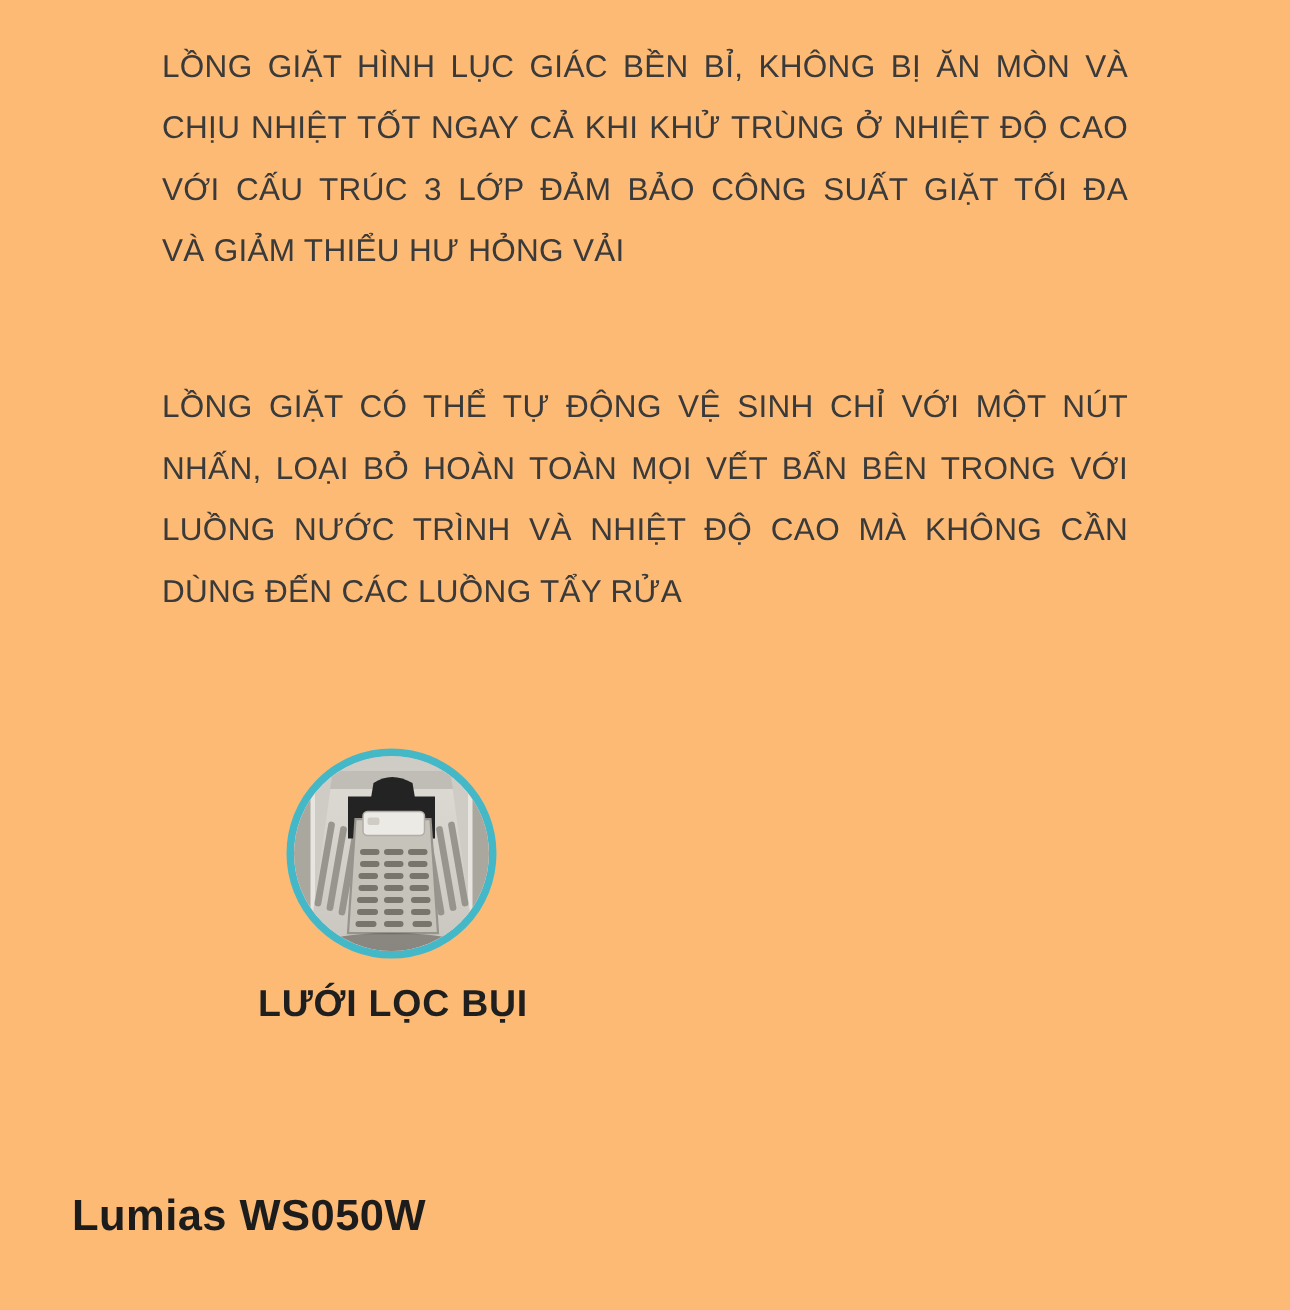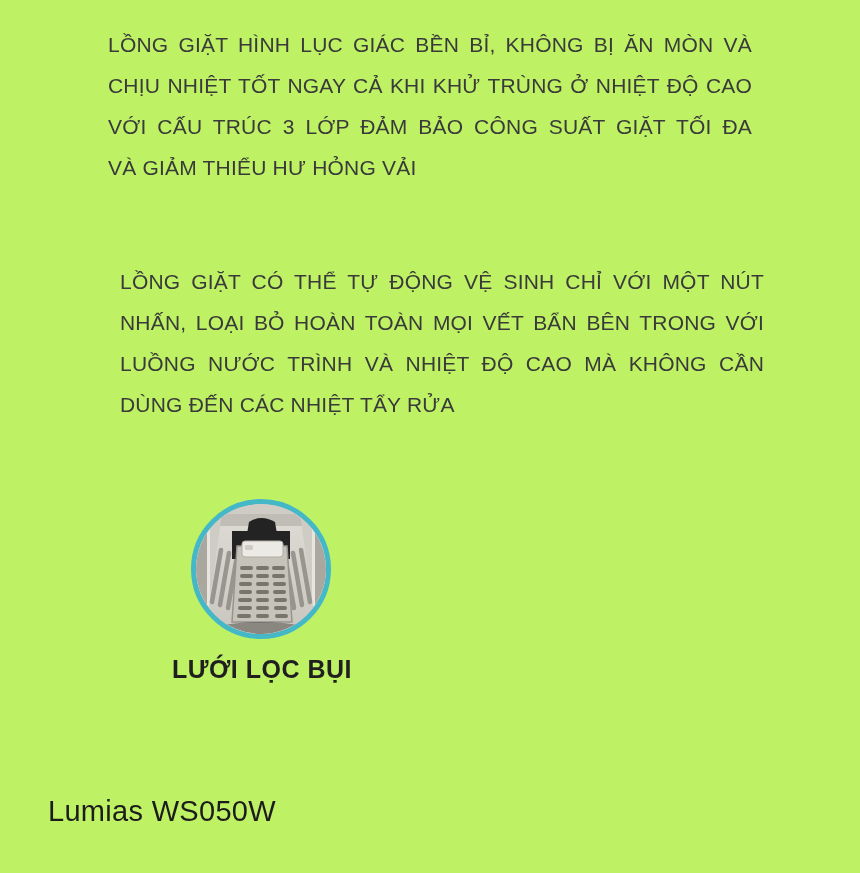--- a/index.html
+++ b/index.html
@@ -1,36 +1,36 @@
 <!DOCTYPE html>
 <html><head>
 <meta charset="utf-8">
 <style>
   * { margin: 0; padding: 0; box-sizing: border-box; }
   html, body { background: #fff; }
   .page {
     position: relative;
     width: 860px;
     height: 873px;
-    background: #bef264;
+    background: #fdba74;
     font-family: "Liberation Sans", sans-serif;
     color: #383838;
     overflow: hidden;
   }
   .para {
     position: absolute;
     left: 108px;
     width: 644px;
     font-size: 21px;
     line-height: 41px;
     letter-spacing: 0.2px;
     color: #3a3a3a;
   }
   .para-1 { top: 24px; }
-  .para-2 { top: 261px; margin-left: 12px; }
+  .para-2 { top: 251px; }
   .jline { text-align: justify; text-align-last: justify; white-space: nowrap; }
   .jlast { text-align: center; text-align-last: left; white-space: nowrap; }
   .filter-circle {
     position: absolute;
     left: 191px;
     top: 499px;
     width: 140px;
     height: 140px;
     border-radius: 50%;
     border: 5px solid #45b8c8;
@@ -58,21 +58,21 @@
     font-size: 20px;
     line-height: 41px;
     letter-spacing: 0.2px;
     color: #3a3a3a;
   }
   .model-name {
     position: absolute;
     left: 48px;
     top: 795px;
     font-size: 29px;
-    font-weight: 400;
+    font-weight: 700;
     letter-spacing: 0.3px;
     color: #1c1c1c;
     white-space: nowrap;
   }
 </style>
 </head>
 <body>
 
 <div class="page">
 
@@ -80,21 +80,21 @@
     <div class="jline">LỒNG GIẶT HÌNH LỤC GIÁC BỀN BỈ, KHÔNG BỊ ĂN MÒN VÀ</div>
     <div class="jline">CHỊU NHIỆT TỐT NGAY CẢ KHI KHỬ TRÙNG Ở NHIỆT ĐỘ CAO</div>
     <div class="jline">VỚI CẤU TRÚC 3 LỚP ĐẢM BẢO CÔNG SUẤT GIẶT TỐI ĐA</div>
     <div class="jlast">VÀ GIẢM THIỂU HƯ HỎNG VẢI</div>
   </div>
 
   <div class="para para-2">
     <div class="jline">LỒNG GIẶT CÓ THỂ TỰ ĐỘNG VỆ SINH CHỈ VỚI MỘT NÚT</div>
     <div class="jline">NHẤN, LOẠI BỎ HOÀN TOÀN MỌI VẾT BẨN BÊN TRONG VỚI</div>
     <div class="jline">LUỒNG NƯỚC TRÌNH VÀ NHIỆT ĐỘ CAO MÀ KHÔNG CẦN</div>
-    <div class="jlast">DÙNG ĐẾN CÁC NHIỆT TẨY RỬA</div>
+    <div class="jlast">DÙNG ĐẾN CÁC LUỒNG TẨY RỬA</div>
   </div>
 
   <div class="filter-circle">
     <svg viewBox="0 0 130 130">
       <defs>
         <clipPath id="circ">
             <circle cx="65" cy="65" r="65"></circle>
           </clipPath>
         <linearGradient id="house" x1="0" y1="0" x2="0" y2="1">
           <stop offset="0" stop-color="#dedbd4"></stop>

